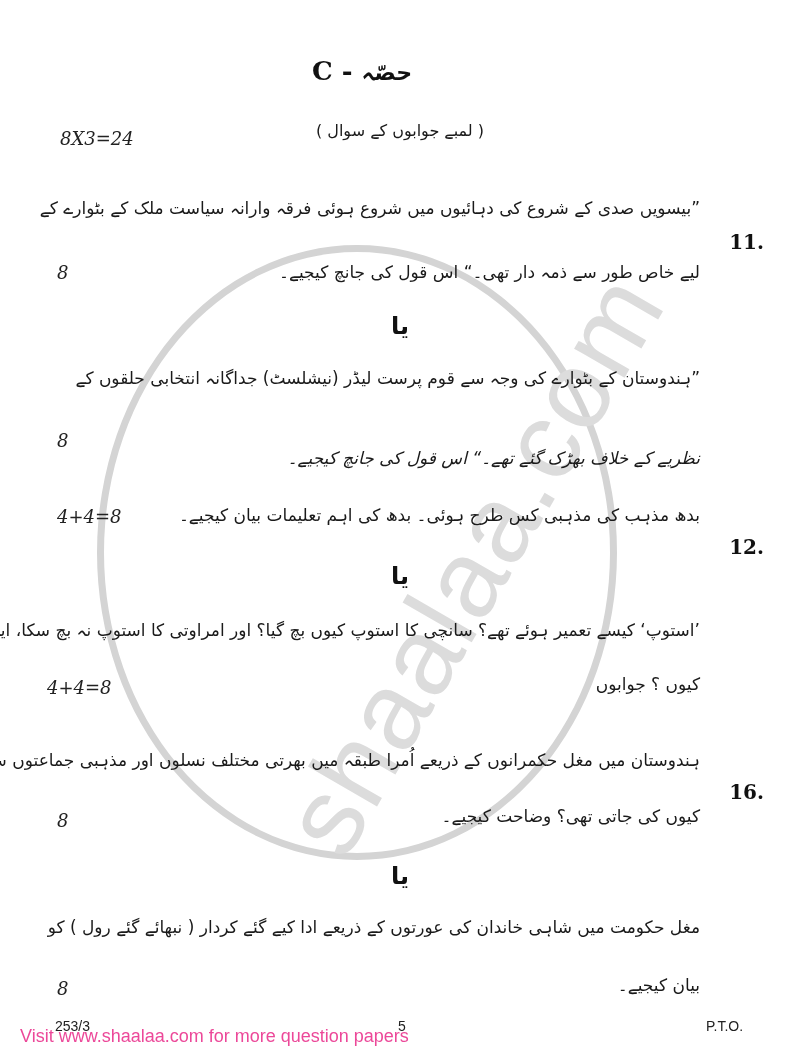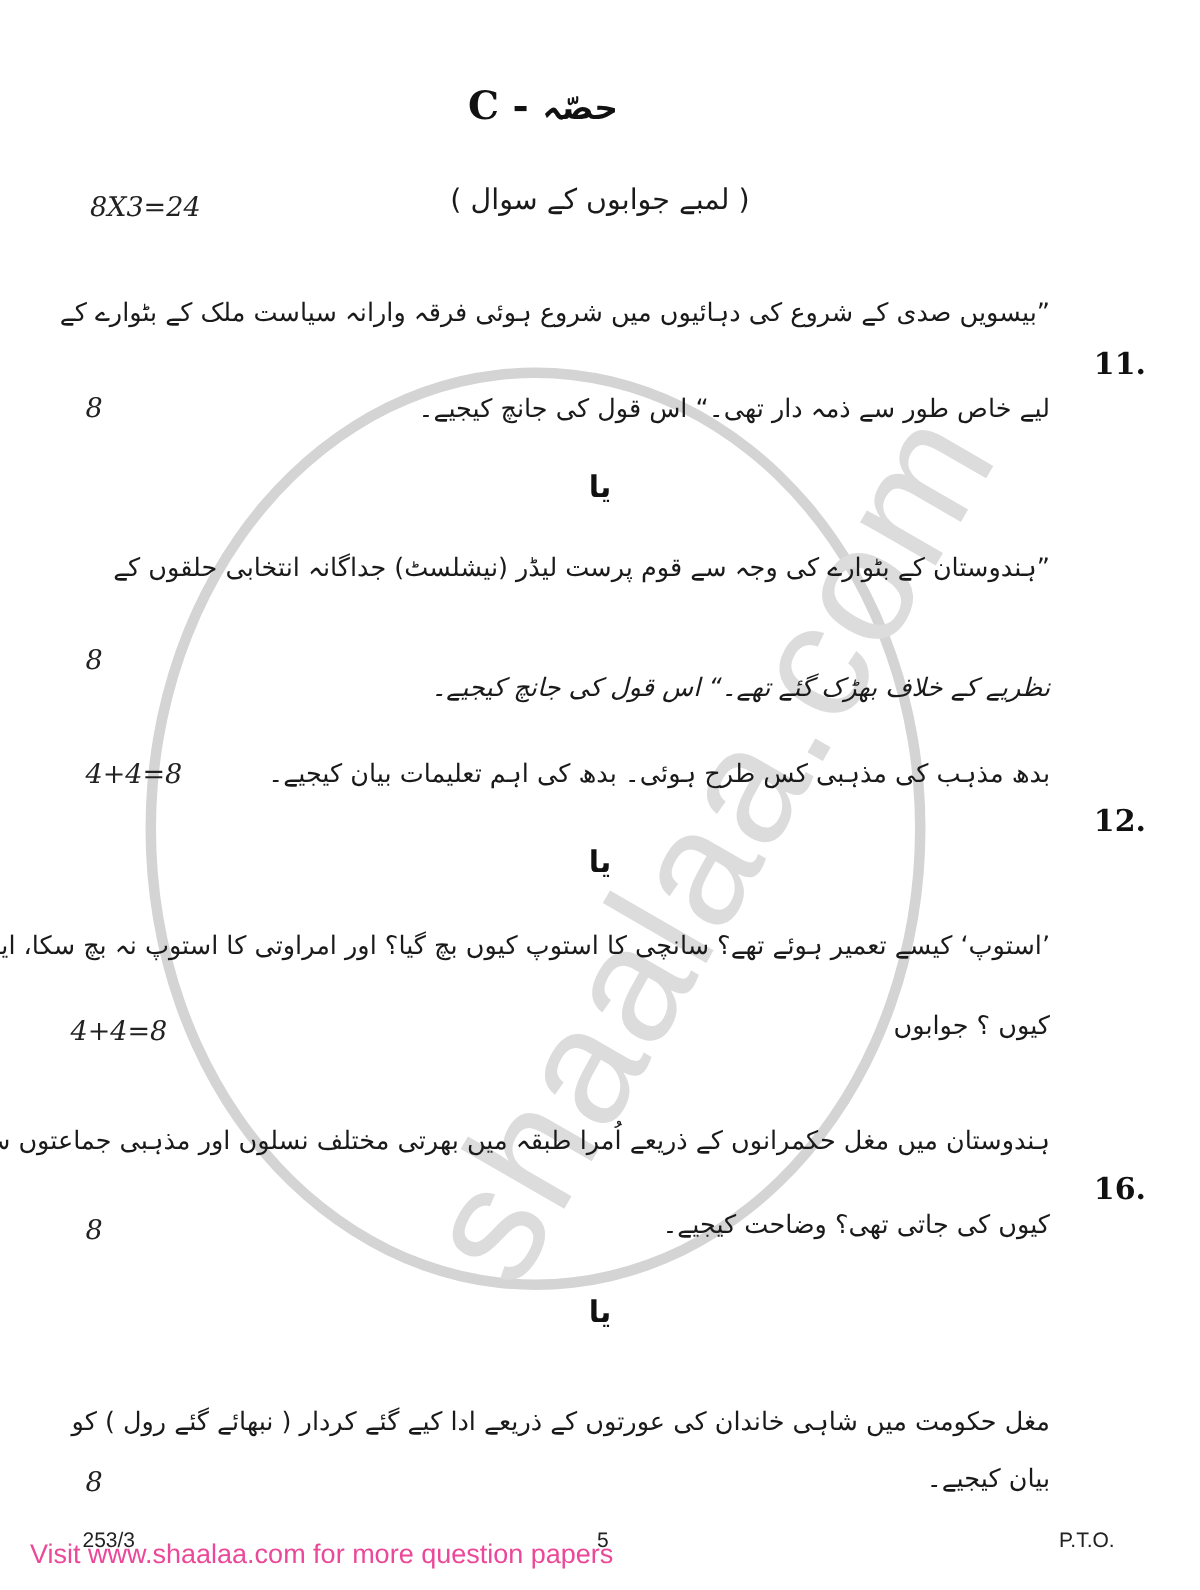--- a/index.html
+++ b/index.html
@@ -2,24 +2,24 @@
 <html><head>
   <meta charset="utf-8">
   <style>
     html, body { margin: 0; padding: 0; background: #ffffff; }
     body { width: 800px; height: 1060px; position: relative; overflow: hidden; color: #111; font-family: "DejaVu Serif", serif; }
     .abs { position: absolute; }
     .urdu { font-family: "DejaVu Sans", sans-serif; direction: rtl; unicode-bidi: embed; font-size: 17px; white-space: nowrap; color: #1a1a1a; }
     .section-title { top: 56px; left: 0; width: 724px; text-align: center; font-size: 26px; font-weight: bold; }
     .section-title .latin { font-family: "DejaVu Serif", serif; font-weight: bold; font-size: 26px; }
     .section-title .urdu-t { font-family: "DejaVu Sans", sans-serif; font-weight: bold; font-size: 22px; direction: rtl; }
-    .subtitle { top: 121px; left: 0; width: 800px; text-align: center; font-size: 19px; }
+    .subtitle { top: 121px; left: 0; width: 800px; text-align: center; font-size: 16px; }
     .marks { font-family: "DejaVu Serif", serif; font-style: italic; font-size: 18px; color: #222; }
     .qnum { font-family: "DejaVu Serif", serif; font-weight: bold; font-size: 20px; color: #111; margin-top: 32px; }
-    .ya { left: 0; width: 800px; text-align: center; font-family: "DejaVu Sans", sans-serif; font-weight: bold; font-size: 20px; }
+    .ya { left: 0; width: 800px; text-align: center; font-family: "DejaVu Sans", sans-serif; font-weight: bold; font-size: 24px; }
     .line { right: 100px; text-align: right; }
     .line.first { right: 150px; }
     .footer { font-family: "Liberation Sans", sans-serif; font-size: 14px; color: #222; }
     .footer-link { font-family: "Liberation Sans", sans-serif; font-size: 18px; color: #ec4899; }
     .watermark-circle { left: 97px; top: 245px; width: 520px; height: 615px; border: 7px solid #d4d4d4; border-radius: 50%; box-sizing: border-box; pointer-events: none; }
     .watermark-text { left: 150px; top: 500px; font-family: "Liberation Sans", sans-serif; font-size: 110px; color: #dcdcdc; transform: rotate(-60deg); transform-origin: center; white-space: nowrap; pointer-events: none; letter-spacing: 2px; }
     .content { z-index: 2; }
   </style>
 </head>
 <body>
@@ -56,20 +56,20 @@
 <div class="abs urdu line content" style="top:674px; right:100px;">کیوں ؟ جوابوں</div>
 <div class="abs marks content" style="top:677px; left:47px;">4+4=8</div>
 
 <div class="abs qnum content" style="top:748px; right:36px;">16.</div>
 <div class="abs urdu line first content" style="top:750px; right:100px;">ہندوستان میں مغل حکمرانوں کے ذریعے اُمرا طبقہ میں بھرتی مختلف نسلوں اور مذہبی جماعتوں سے</div>
 <div class="abs urdu line content" style="top:806px; right:100px;">کیوں کی جاتی تھی؟ وضاحت کیجیے۔</div>
 <div class="abs marks content" style="top:810px; left:57px;">8</div>
 
 <div class="abs ya content" style="top:862px;">یا</div>
 
-<div class="abs urdu line content" style="top:917px; right:100px;margin-top:20px;">مغل حکومت میں شاہی خاندان کی عورتوں کے ذریعے ادا کیے گئے کردار ( نبھائے گئے رول ) کو</div>
+<div class="abs urdu line content" style="top:917px; right:100px;">مغل حکومت میں شاہی خاندان کی عورتوں کے ذریعے ادا کیے گئے کردار ( نبھائے گئے رول ) کو</div>
 <div class="abs urdu line content" style="top:975px; right:100px;">بیان کیجیے۔</div>
 <div class="abs marks content" style="top:978px; left:57px;">8</div>
 
 <div class="abs footer content" style="top:1018px; left:55px;">253/3</div>
 <div class="abs footer content" style="top:1018px; left:398px;">5</div>
 <div class="abs footer content" style="top:1018px; left:706px;">P.T.O.</div>
 <div class="abs footer-link content" style="top:1026px; left:20px;">Visit www.shaalaa.com for more question papers</div>
 
 </body></html>

